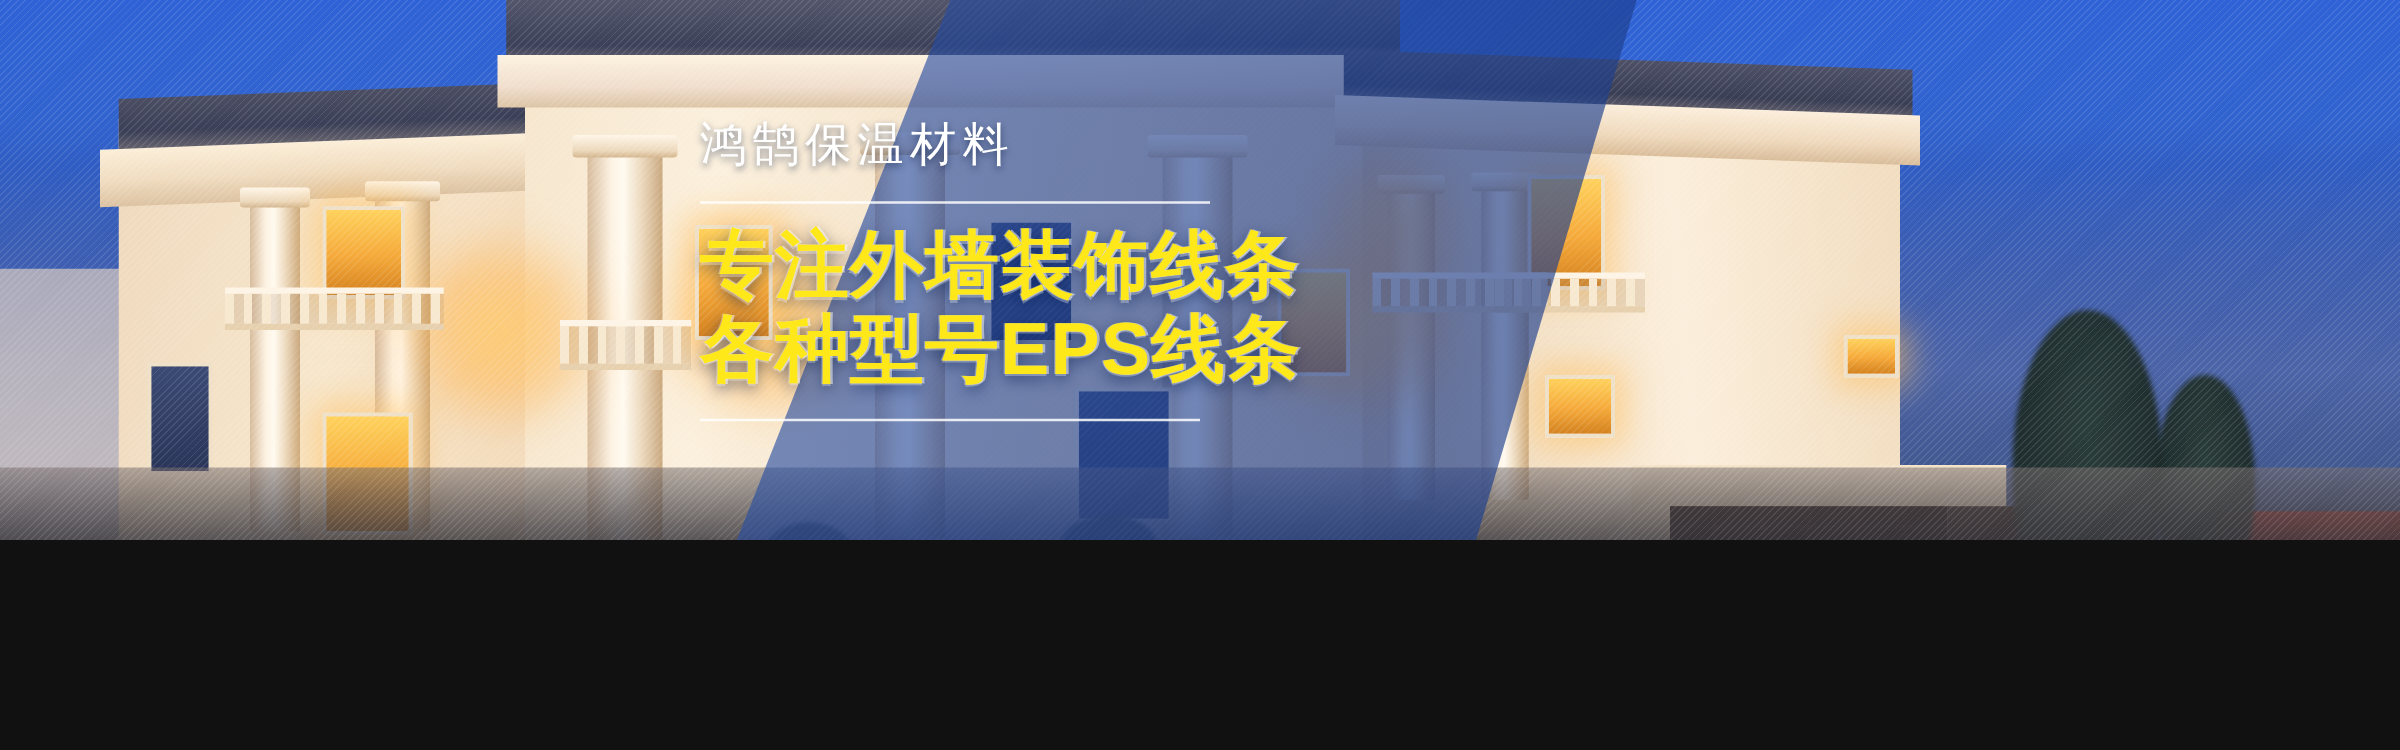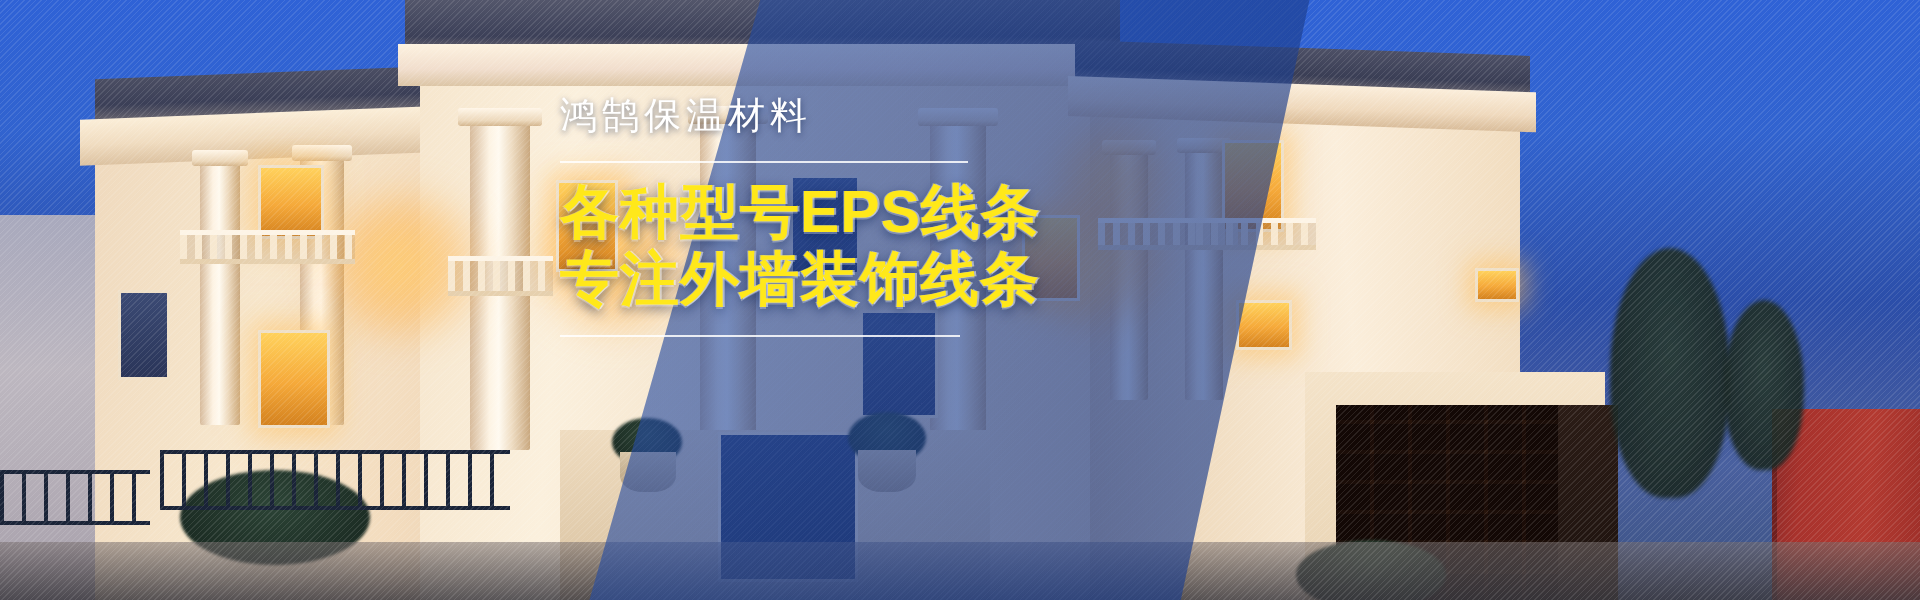--- a/index.html
+++ b/index.html
@@ -4,21 +4,21 @@
 <title>Banner</title>
 <style>
   html, body {
     margin: 0;
     padding: 0;
     background: #111;
   }
   .banner {
     position: relative;
     width: 1920px;
-    height: 600px;
+    height: 432px;
     overflow: hidden;
     font-family: "Liberation Sans", "DejaVu Sans", sans-serif;
     background: #2a4fa8;
   }
 
   
   .photo {
     position: absolute;
     inset: 0;
     
@@ -374,18 +374,18 @@
   </div>
 
   <div class="hatch"></div>
 
   <div class="panel"></div>
   <div class="panel-glow"></div>
 
   <div class="content">
     <div class="brand">鸿鹄保温材料</div>
     <div class="rule"></div>
+    <div class="headline">专注外墙装饰线条</div>
     <div class="headline">各种型号EPS线条</div>
-    <div class="headline">专注外墙装饰线条</div>
     <div class="rule bottom"></div>
   </div>
 
 </div>
 
 </body></html>

